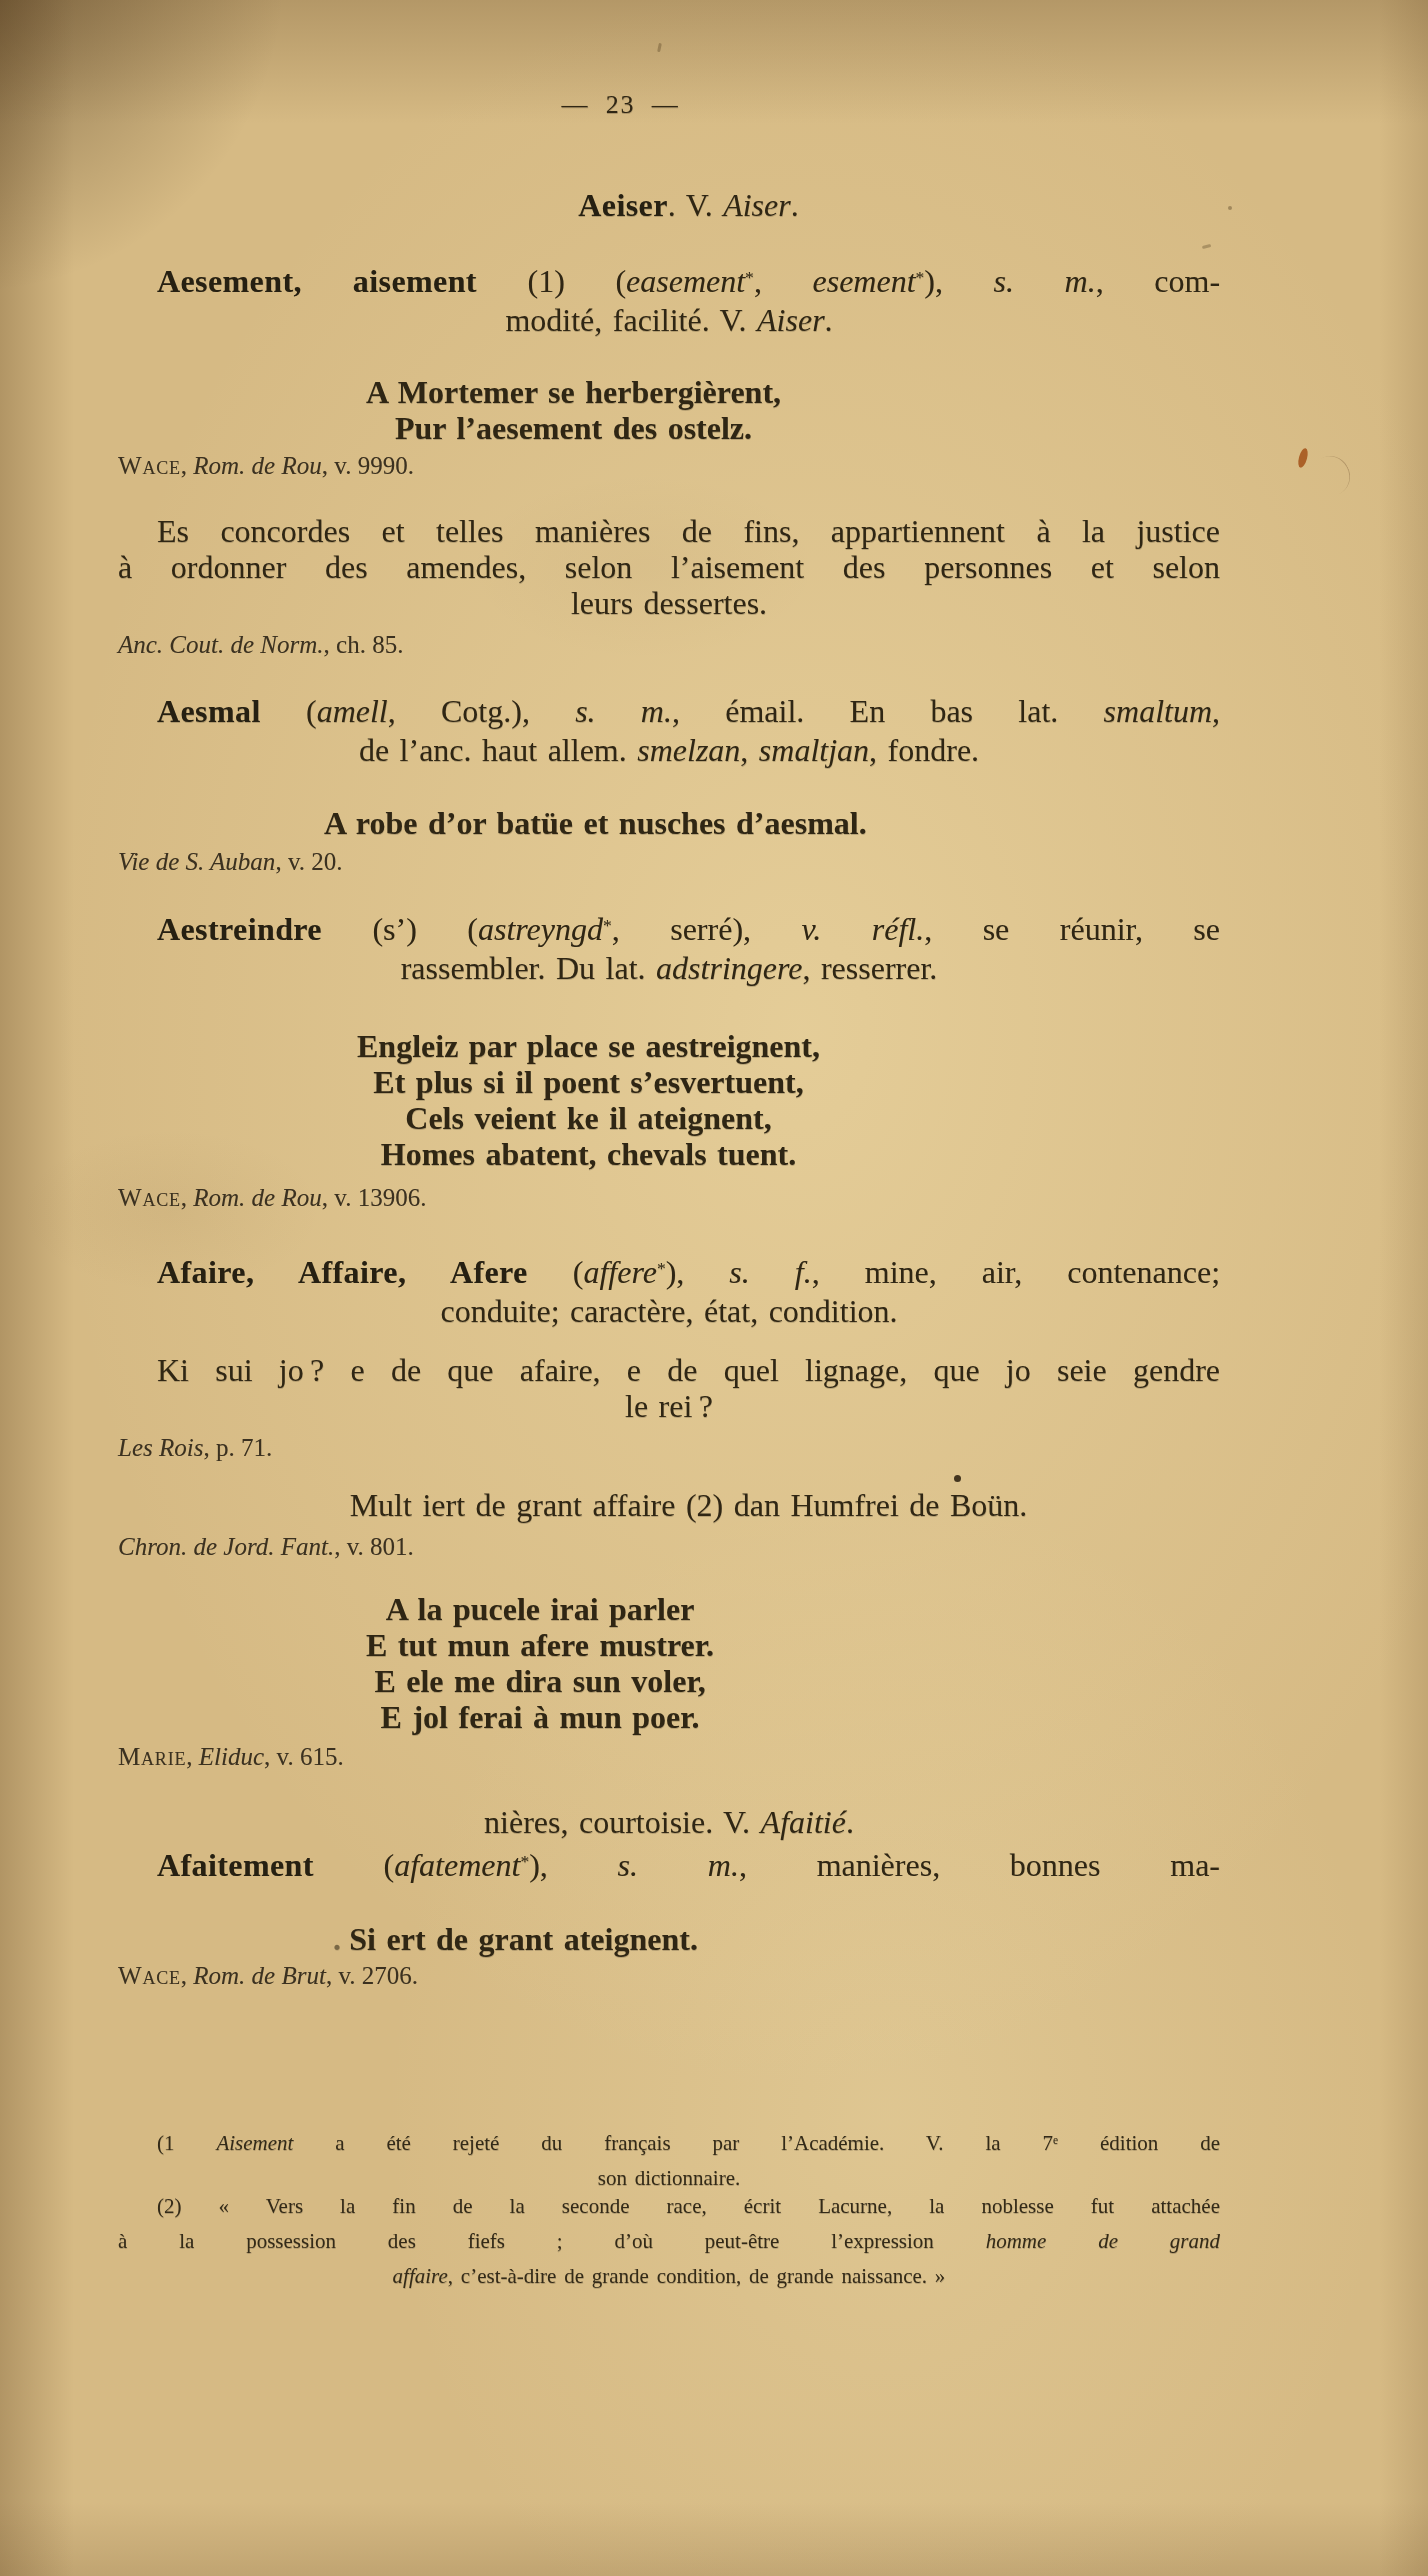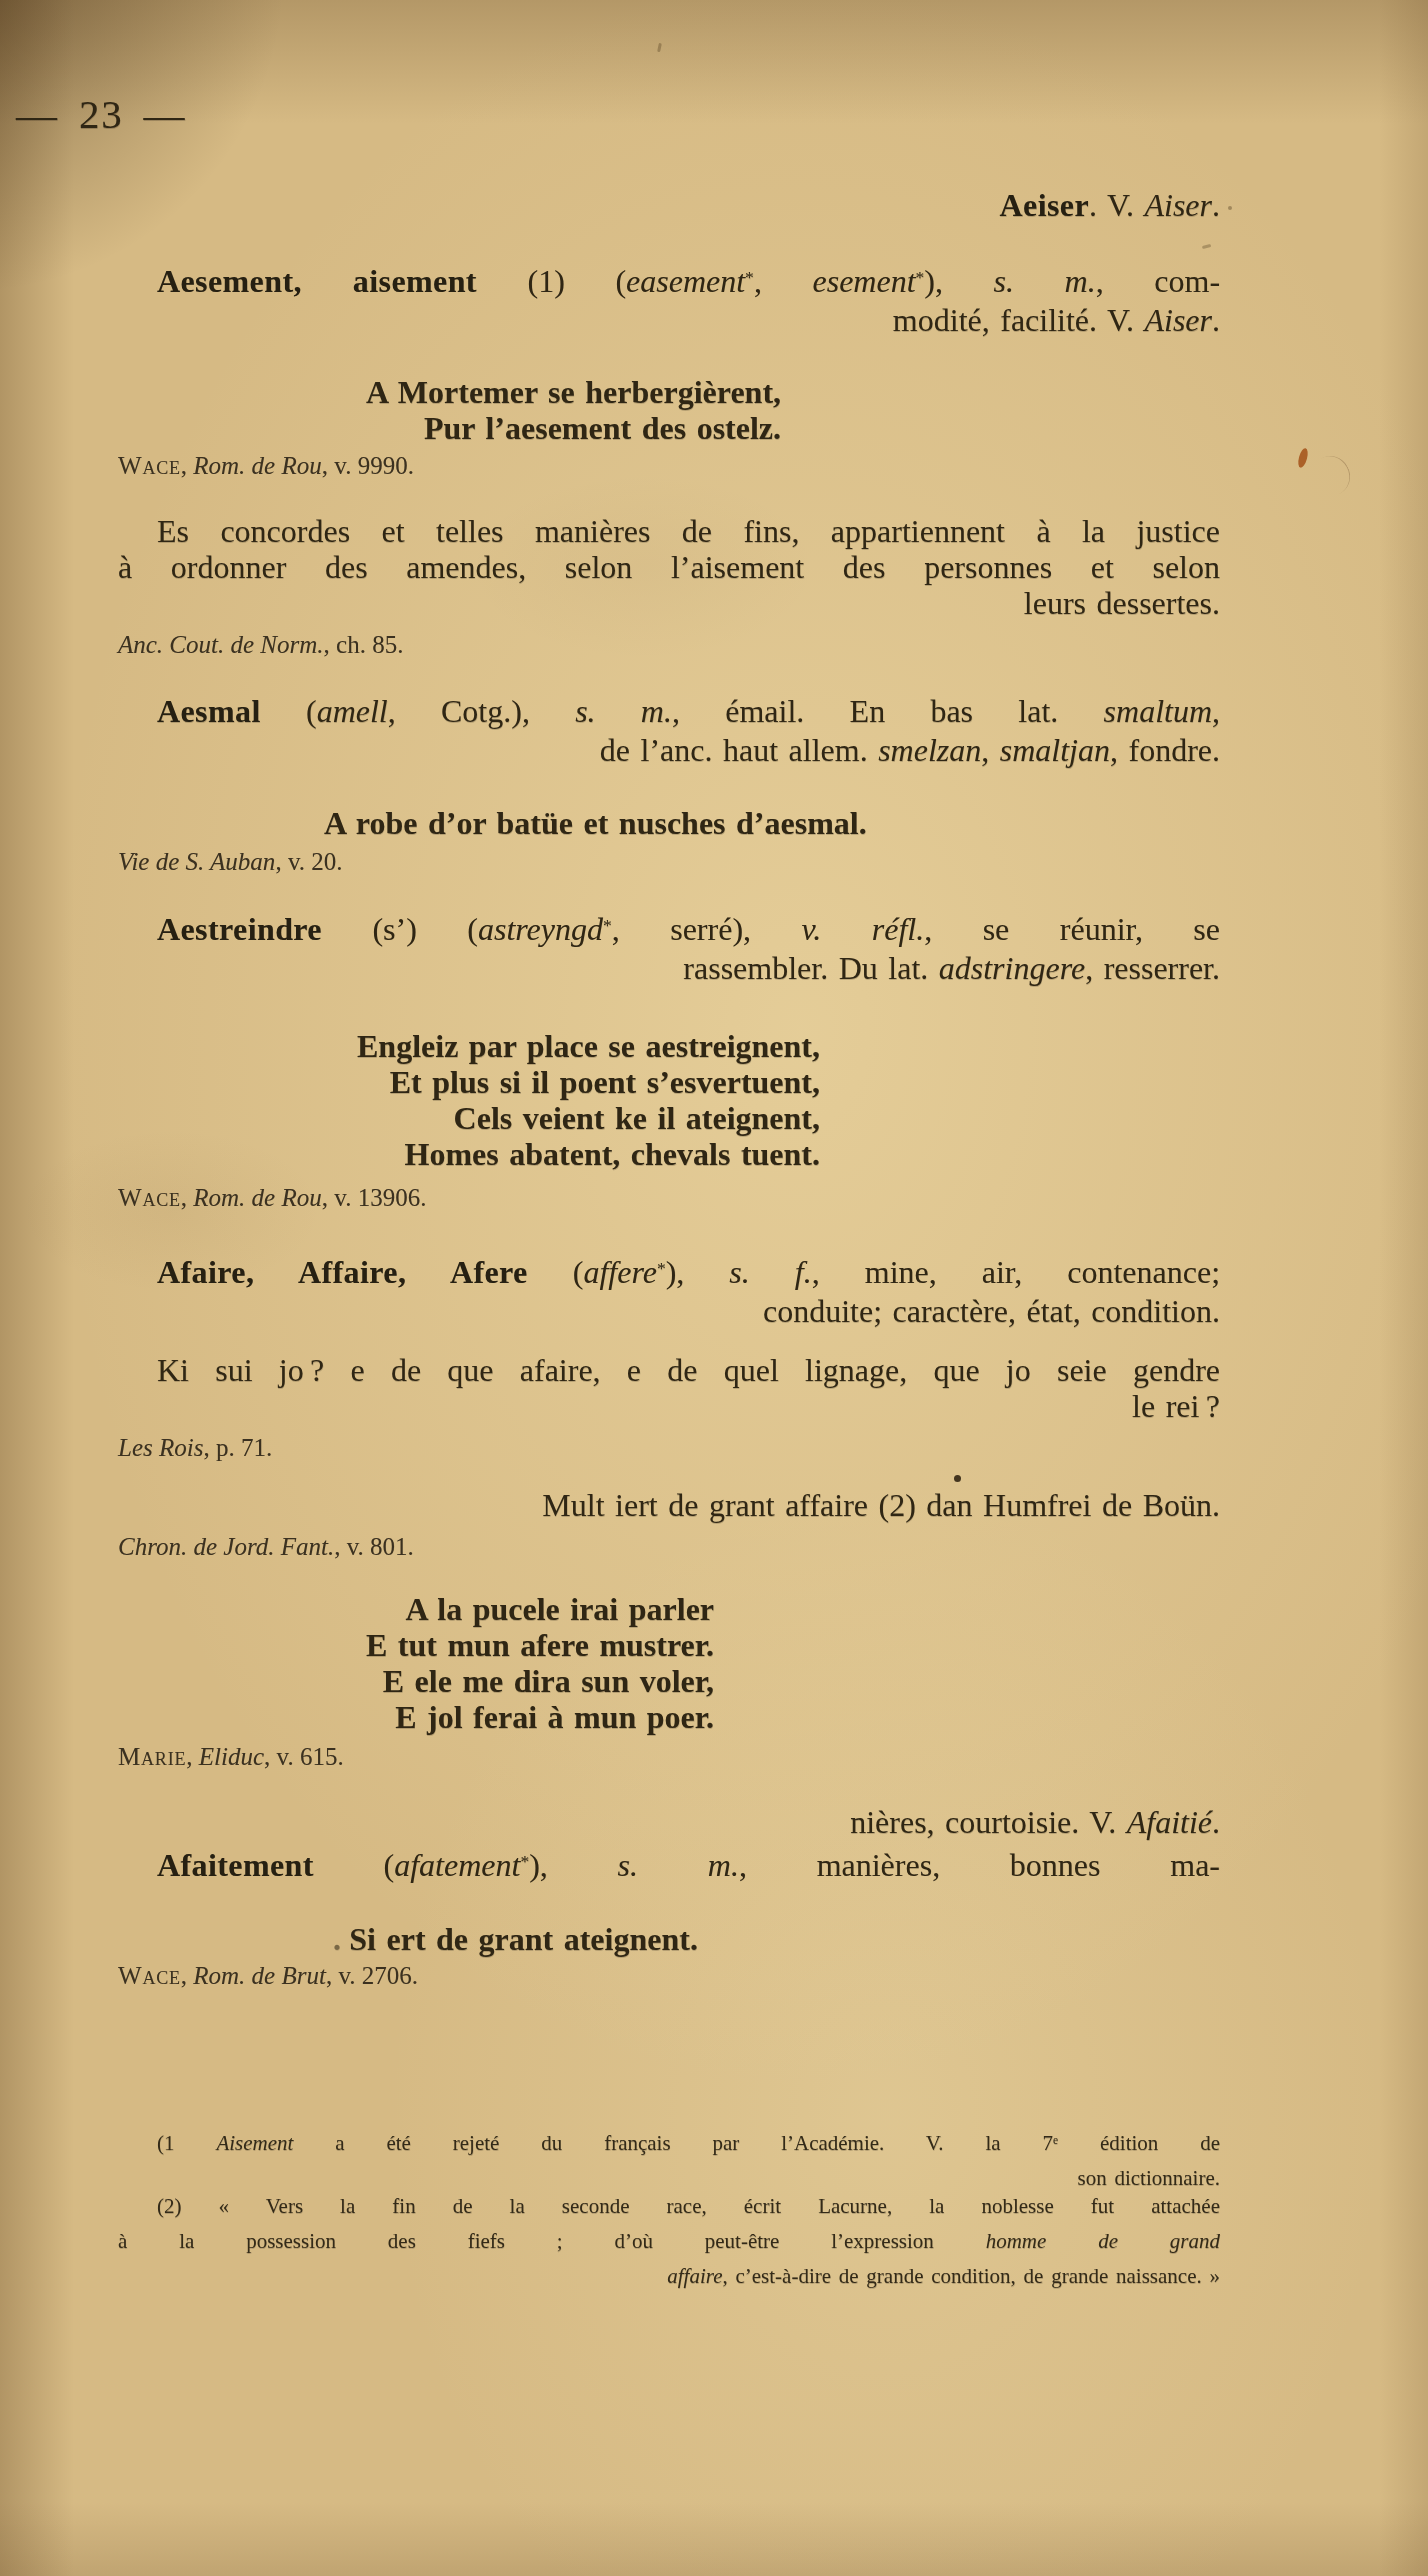--- a/index.html
+++ b/index.html
@@ -18,29 +18,29 @@
       radial-gradient(ellipse 50% 35% at 62% 82%, rgba(238,220,170,.35), rgba(238,220,170,0) 70%),
       radial-gradient(ellipse 215px 116px at 12% 47%, rgba(110,80,40,.07), rgba(110,80,40,0) 70%),
       radial-gradient(ellipse 248px 132px at 45% 22%, rgba(110,80,40,.06), rgba(110,80,40,0) 70%);
     font-family:"Liberation Serif","DejaVu Serif",serif;
     color:#2f2614;
   }
   .block{position:absolute;left:118px;width:1102px;font-size:32px;line-height:36px;
          word-spacing:2.5px;text-shadow:0.3px 0.5px 0 rgba(46,37,23,.22);}
   .entry{line-height:39px;}
   .fnote{font-size:21px;line-height:35px;color:#332a18;margin-top:40px;}
-  .line{text-align:right;}
+  .line{text-align:center;}
   .ind{text-indent:39px;}
   .jl{text-align:justify;text-align-last:justify;}
   .free{position:absolute;white-space:nowrap;font-size:32px;line-height:36px;
         word-spacing:2.5px;color:#2f2614;text-shadow:0.3px 0.5px 0 rgba(46,37,23,.22);font-weight:bold;}
   .cite{position:absolute;left:118px;width:961px;text-align:left;font-size:25px;
         line-height:30px;color:#3b3120;text-shadow:0.2px 0.4px 0 rgba(46,37,23,.2);}
-  .pghead{position:absolute;left:16px;top:90px;width:1241px;text-align:left;
-          font-size:41px;color:#2f2614;word-spacing:8.3px;letter-spacing:1.7px;
+  .pghead{position:absolute;left:0;top:90px;width:1241px;text-align:center;
+          font-size:26px;color:#2f2614;word-spacing:8.3px;letter-spacing:1.7px;
           text-shadow:0.3px 0.5px 0 rgba(46,37,23,.25);}
   .s-r{font-style:normal;}
   .s-i{font-style:italic;}
   .s-b{font-weight:700;color:#262012;letter-spacing:0.4px;}
   .s-sc{font-variant:small-caps;letter-spacing:0.8px;}
   .s-star{font-size:.55em;vertical-align:.5em;}
   .s-sup{font-size:.55em;vertical-align:.55em;}
   .s-faint{opacity:.55;margin-right:8.3px;}
   
   .stray-dot{position:absolute;left:954px;top:1475px;width:7.4px;height:7.4px;

